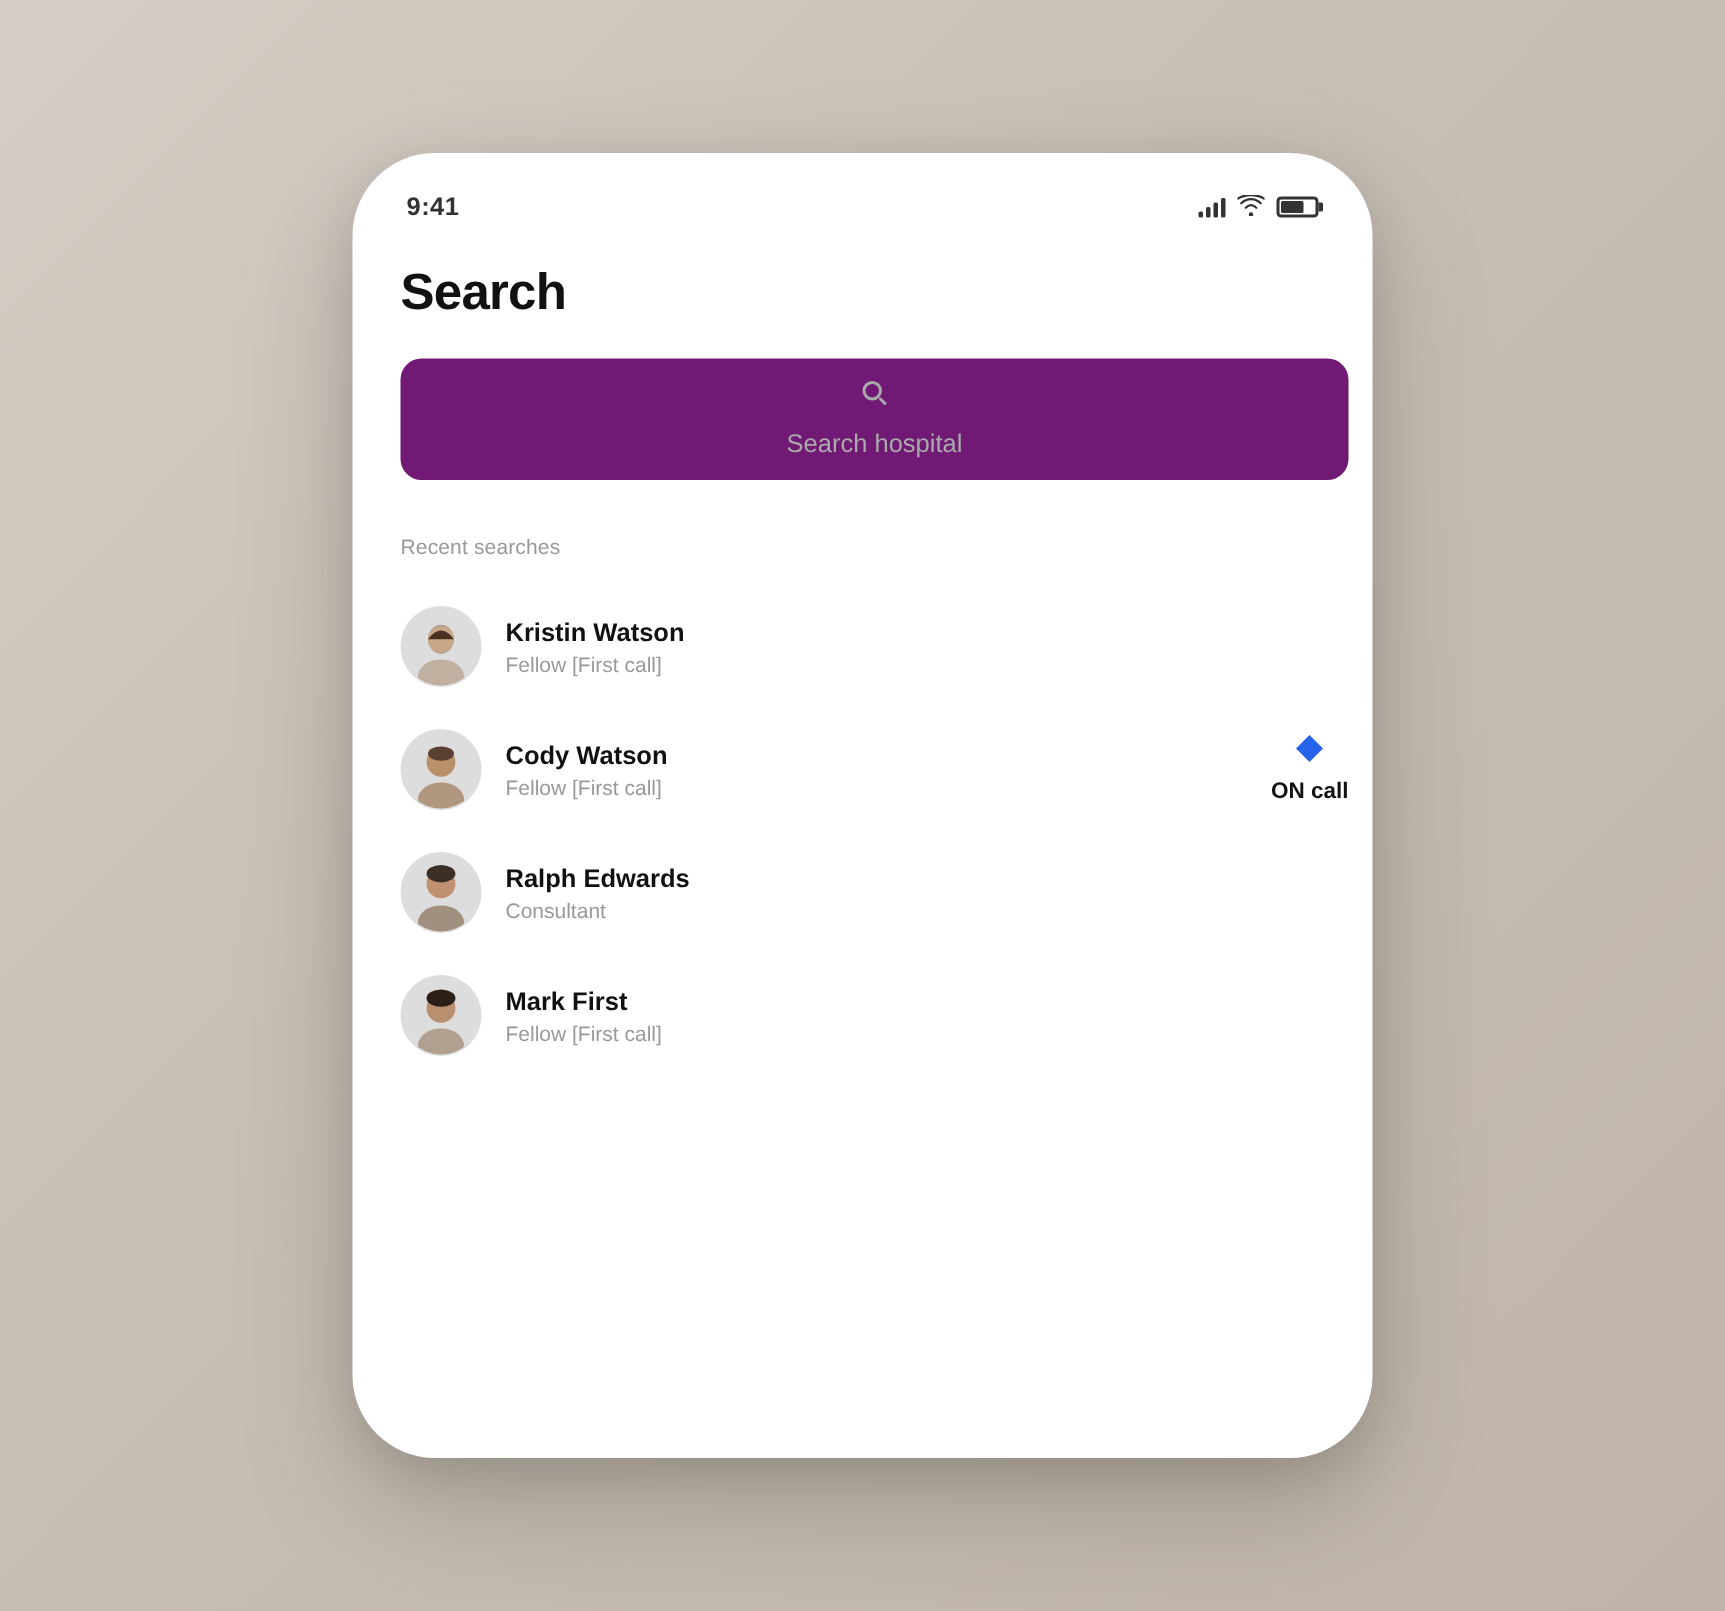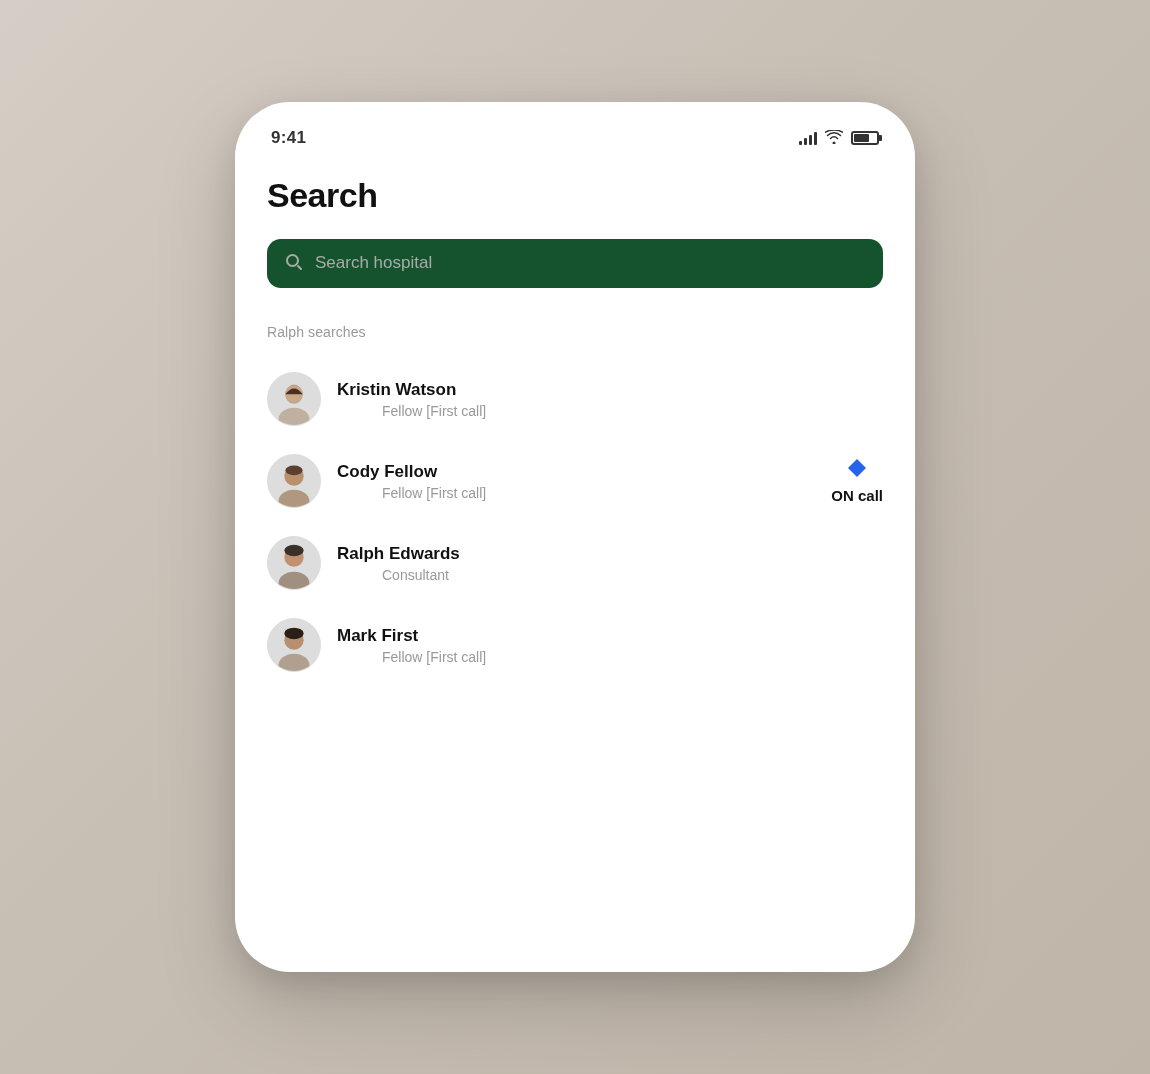--- a/index.html
+++ b/index.html
@@ -91,39 +91,40 @@
     }
 
     .battery-fill {
       height: 100%;
       width: 70%;
       background: #333;
       border-radius: 1px;
     }
 
     .phone-content {
-      padding: 20px 32px 32px 32px;
+      padding: 20px 16px 32px 32px;
     }
 
     .page-title {
       font-size: 34px;
       font-weight: 700;
       color: #111;
       margin-bottom: 24px;
       letter-spacing: -0.5px;
     }
 
     .search-bar {
       display: flex;
-      align-items: flex-start;
-      background: #14532d;
+      align-items: center;
+      background: #701a75;
       border-radius: 14px;
       padding: 14px 18px;
       margin-bottom: 36px;
       gap: 12px;
+      flex-direction: column;
     }
 
     .search-icon-wrap {
       color: #999;
       font-size: 18px;
       line-height: 1;
     }
 
     .search-placeholder {
       font-size: 17px;
@@ -180,21 +181,20 @@
       font-size: 17px;
       font-weight: 600;
       color: #111;
       margin-bottom: 3px;
     }
 
     .result-role {
       font-size: 14px;
       color: #999;
       font-weight: 400;
-      margin-left: 45px;
     }
 
     .on-call-badge {
       display: flex;
       align-items: center;
       gap: 6px;
       margin-left: auto;
       flex-direction: column;
     }
 
@@ -247,21 +247,21 @@
     <div class="search-bar">
       <span class="search-icon-wrap">
         <svg width="18" height="18" viewBox="0 0 18 18" fill="none">
           <circle cx="7.5" cy="7.5" r="5.5" stroke="#aaa" stroke-width="2"></circle>
           <path d="M13 13l3 3" stroke="#aaa" stroke-width="2" stroke-linecap="round"></path>
         </svg>
       </span>
       <span class="search-placeholder">Search hospital</span>
     </div>
 
-    <div class="section-label">Ralph searches</div>
+    <div class="section-label">Recent searches</div>
 
     <div class="search-results-list">
 
       <div class="result-item">
         <div class="avatar">
           <svg viewBox="0 0 54 54" fill="none" xmlns="http://www.w3.org/2000/svg">
             <circle cx="27" cy="27" r="27" fill="#ddd"></circle>
             <ellipse cx="27" cy="22" rx="9" ry="10" fill="#b0a090"></ellipse>
             <ellipse cx="27" cy="48" rx="16" ry="12" fill="#c0b0a0"></ellipse>
             <circle cx="27" cy="22" r="9" fill="#c8a888"></circle>
@@ -277,21 +277,21 @@
       <div class="result-item">
         <div class="avatar">
           <svg viewBox="0 0 54 54" fill="none" xmlns="http://www.w3.org/2000/svg">
             <circle cx="27" cy="27" r="27" fill="#ddd"></circle>
             <ellipse cx="27" cy="48" rx="16" ry="12" fill="#b09880"></ellipse>
             <circle cx="27" cy="22" r="10" fill="#b8906a"></circle>
             <ellipse cx="27" cy="16" rx="9" ry="5" fill="#5a4030"></ellipse>
           </svg>
         </div>
         <div class="result-info">
-          <div class="result-name">Cody Fellow</div>
+          <div class="result-name">Cody Watson</div>
           <div class="result-role">Fellow [First call]</div>
         </div>
         <div class="on-call-badge">
           <span class="diamond-icon">
             <svg width="18" height="18" viewBox="0 0 18 18" fill="none">
               <path d="M9 0L18 9L9 18L0 9L9 0Z" fill="#2563eb"></path>
             </svg>
           </span>
           <span class="on-call-text">ON call</span>
         </div>

